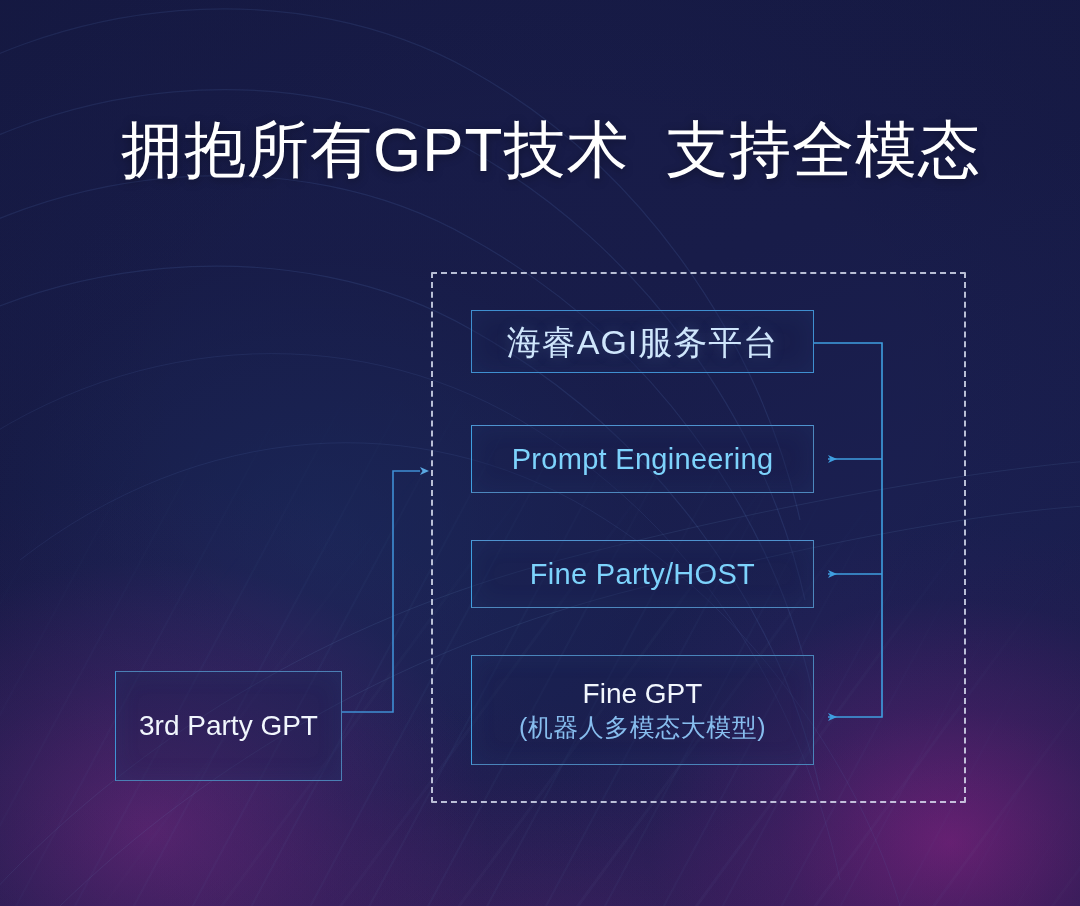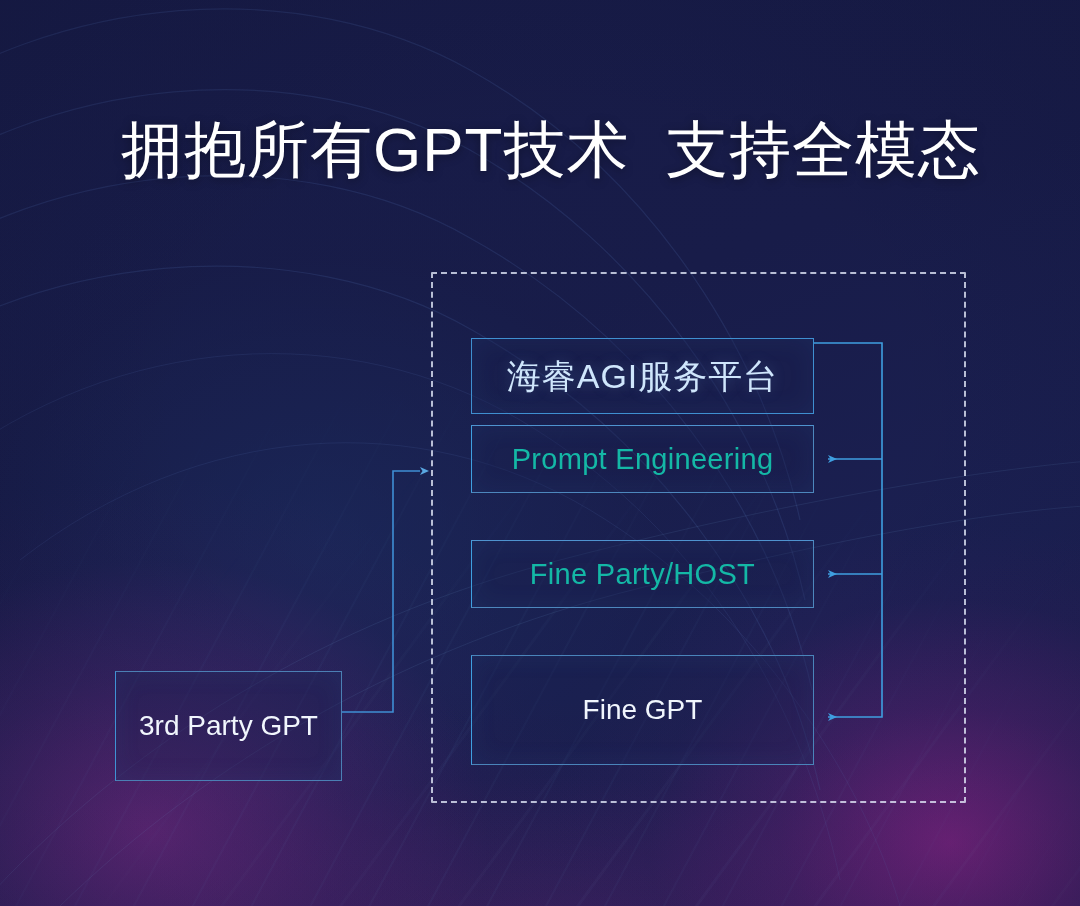--- a/index.html
+++ b/index.html
@@ -96,42 +96,42 @@
     border:1.5px solid #3f8fd0;
     background:rgba(26,32,80,0.34);
     display:flex; flex-direction:column;
     align-items:center; justify-content:center;
     text-align:center;
     color:#cfe4fb;
     box-shadow:inset 0 0 26px rgba(60,120,190,0.10);
   }
   .node .l1, .node .l2 { display:block; width:100%; }
 
-  #node-platform { left:471px; top:310px;  width:343px; height:76px;margin-top:28px; }
+  #node-platform { left:471px; top:310px;  width:343px; height:63px; }
   #node-prompt   { left:471px; top:425px;  width:343px; height:68px; }
   #node-finetune { left:471px; top:540px;  width:343px; height:68px; }
   #node-robot    { left:471px; top:655px;  width:343px; height:110px; }
   #node-thirdparty { left:115px; top:655px; width:227px; height:110px;margin-top:16px; }
 
   
   #node-prompt, #node-finetune { border-color:#4d87bd; }
   #node-prompt { border-left-color:#3f9fe0; border-top-color:#4f93cf; }
   #node-finetune { border-left-color:#3f9fe0; border-top-color:#4f93cf; }
   #node-robot { border-color:#4a84ba; border-left-color:#3f9fe0; }
   #node-thirdparty { border-color:#4b7fb4; border-left-color:#3f93d4; }
 
   .t-cn-lg {
     font-size:34px; line-height:40px;
     color:#cfe6fc;
     letter-spacing:1px;
     text-shadow:0 0 14px rgba(120,180,240,.25);
   }
   .t-en {
     font-size:29px; line-height:34px;
-    color:#14b8a6;
+    color:#7dd3fc;
     letter-spacing:.3px;
   }
   .t-en-white {
     font-size:28px; line-height:34px;
     color:#f1f6fd;
   }
   .t-cn-sub {
     font-size:25px; line-height:32px;
     color:#87bdee;
     letter-spacing:.5px;
@@ -220,20 +220,21 @@
   <div class="node" id="node-prompt">
     <span class="l1 t-en">Prompt Engineering</span>
   </div>
 
   <div class="node" id="node-finetune">
     <span class="l1 t-en">Fine Party/HOST</span>
   </div>
 
   <div class="node" id="node-robot">
     <span class="l1 t-en-white">Fine GPT</span>
+    <span class="l2 t-cn-sub">(机器人多模态大模型)</span>
   </div>
 
   <div class="node" id="node-thirdparty">
     <span class="l1 t-en-white">3rd Party GPT</span>
   </div>
 
   <div id="vlabel">多模态数据交换</div>
 
 </div>
 

